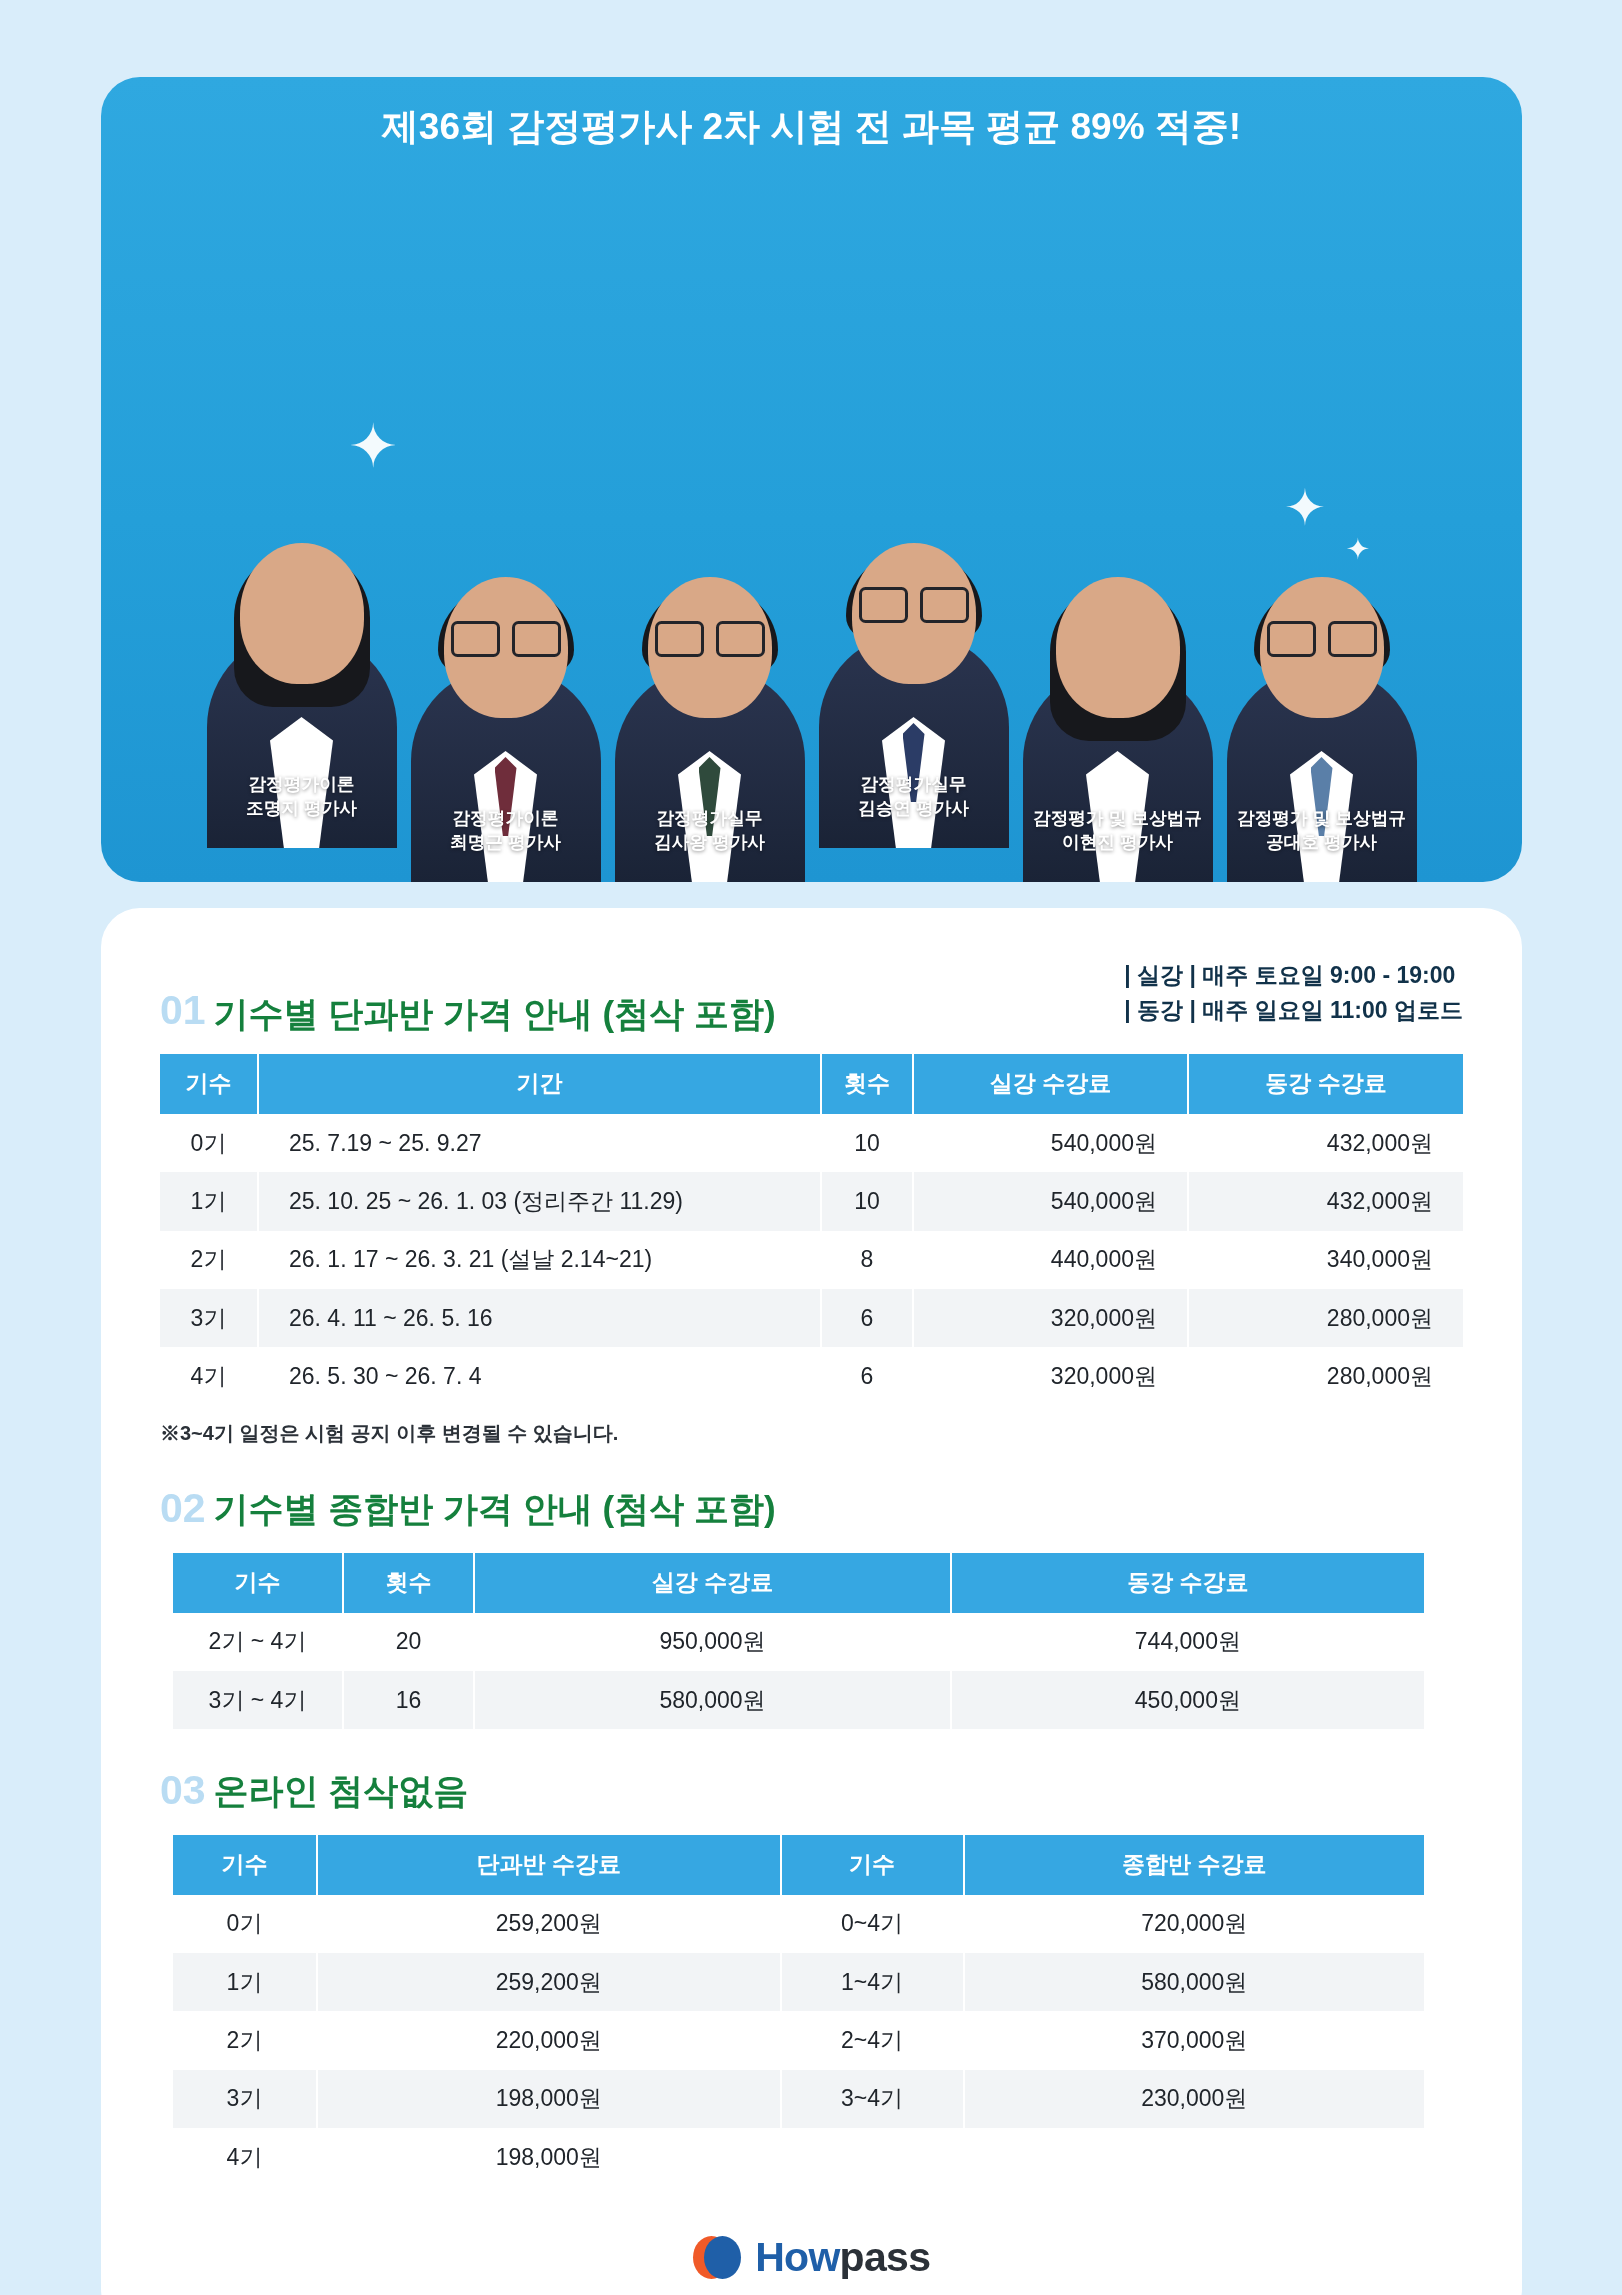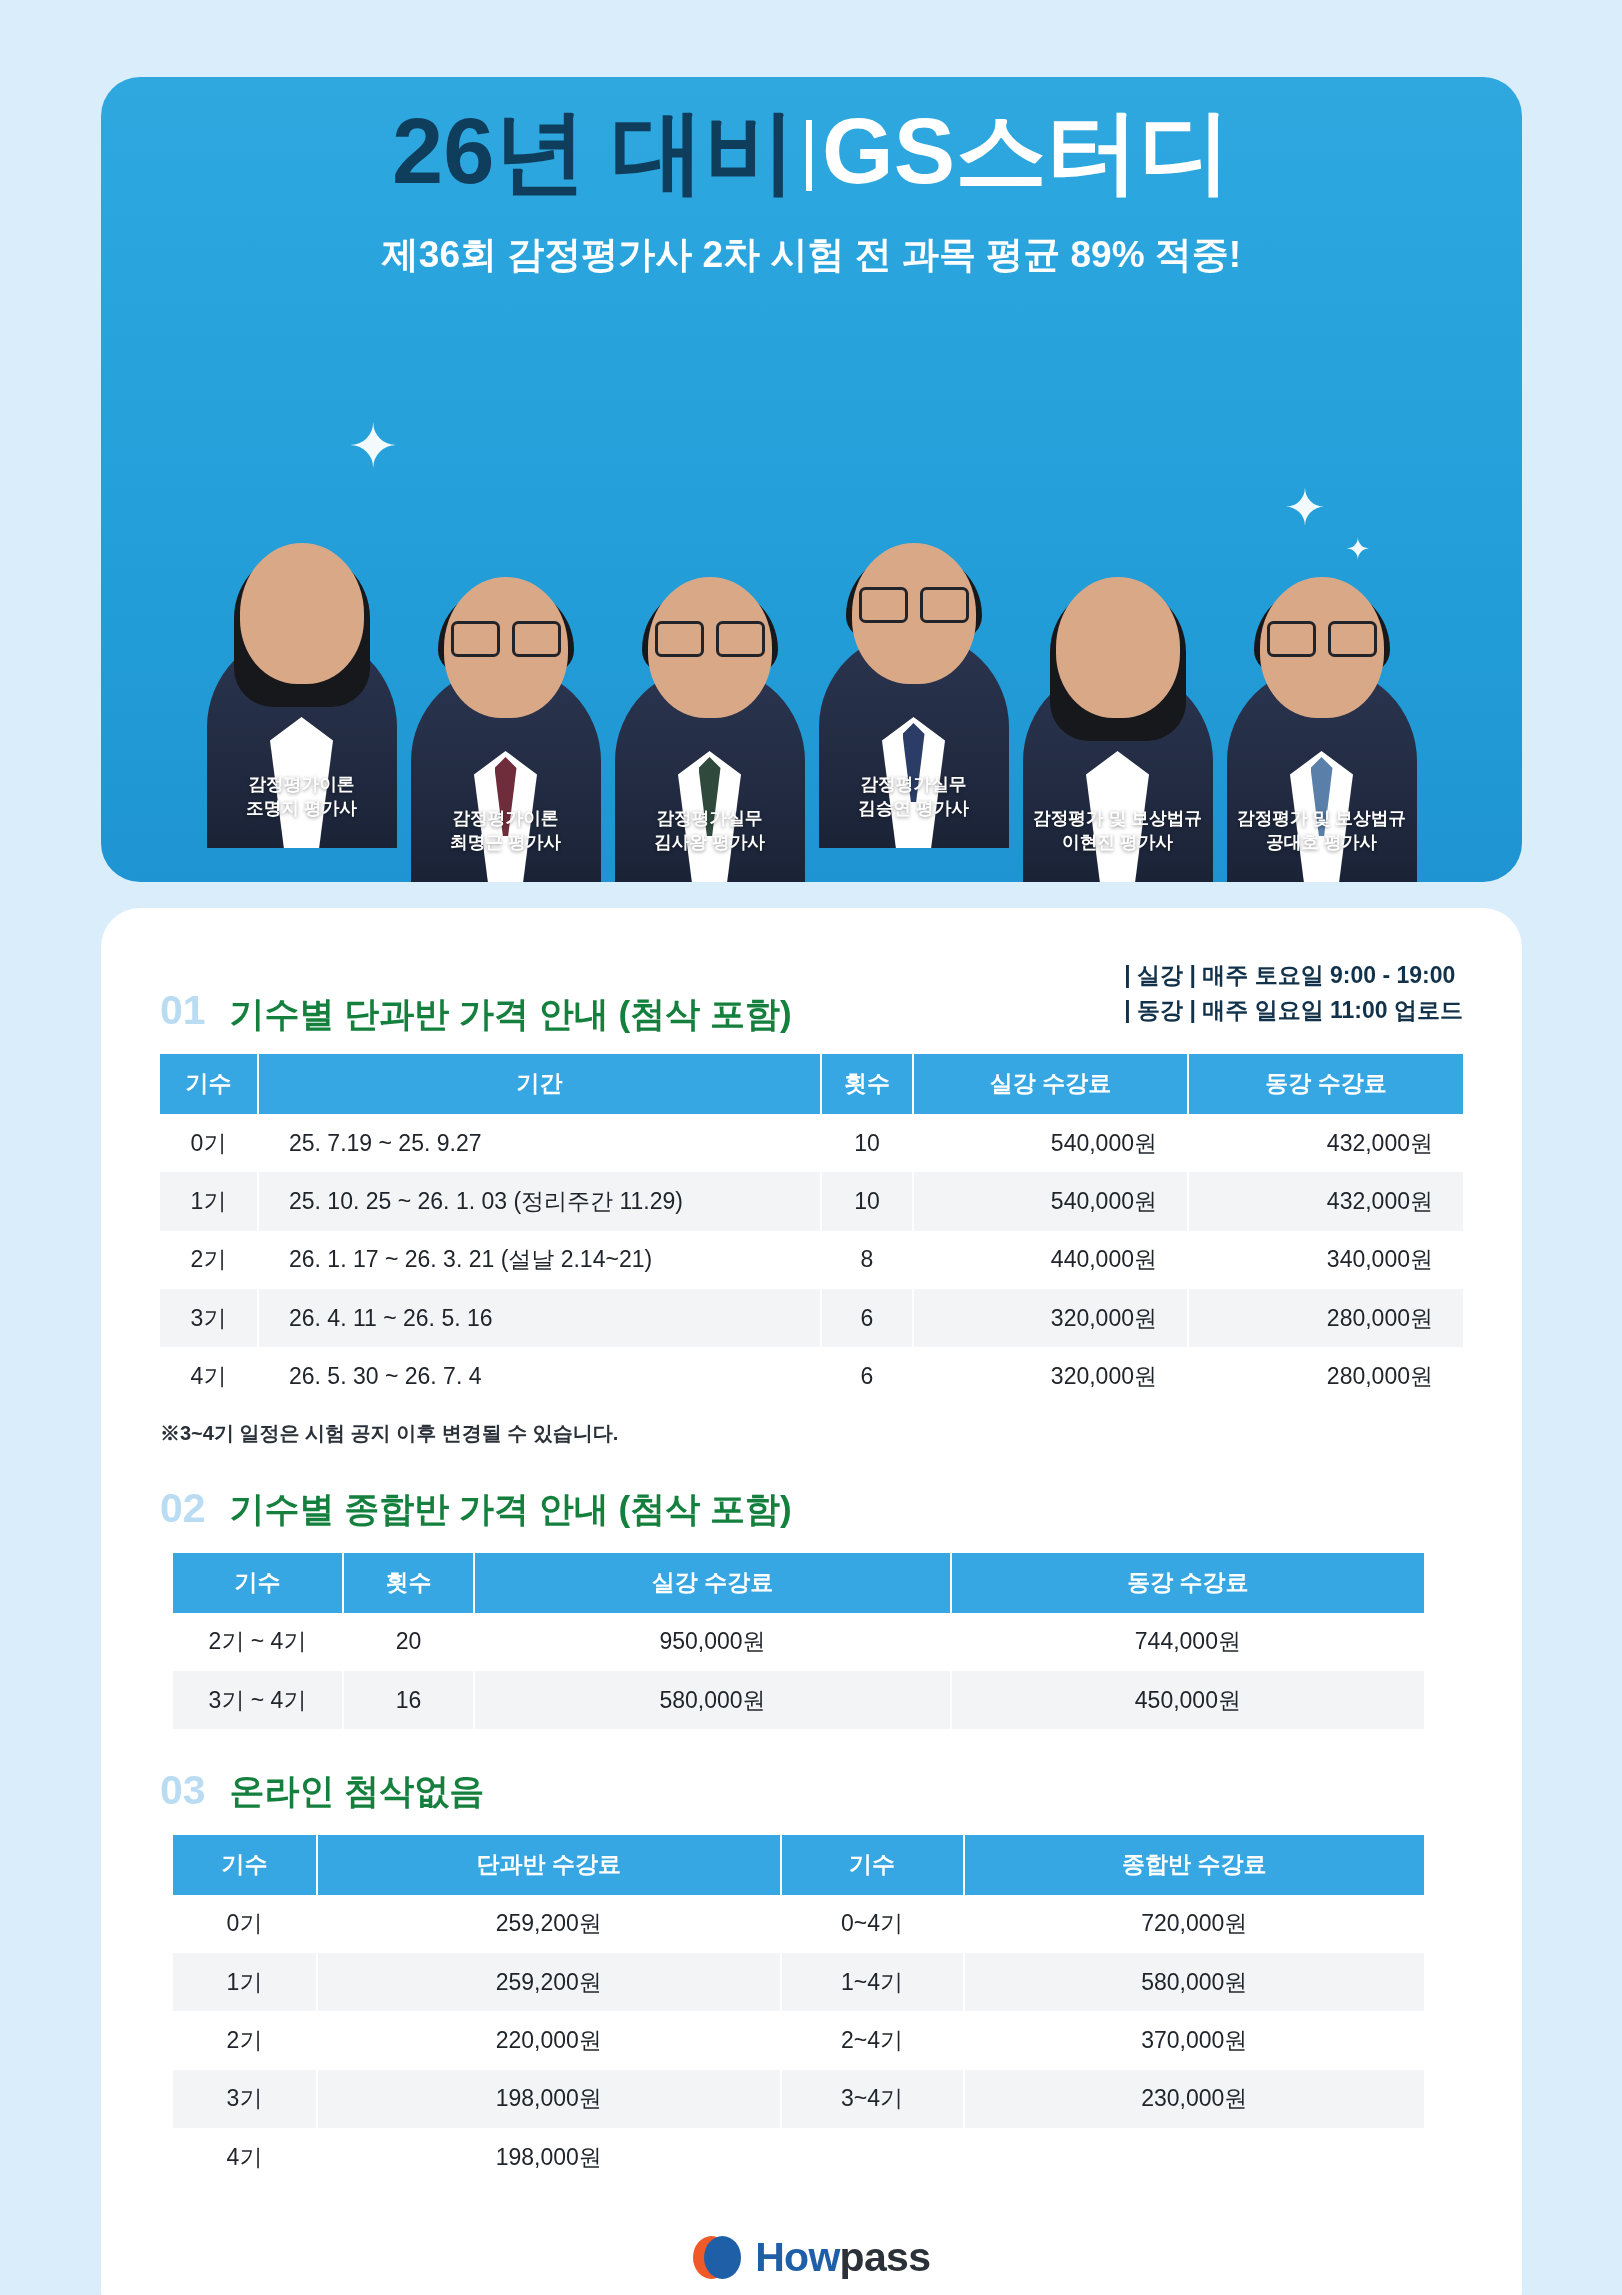--- a/index.html
+++ b/index.html
@@ -174,21 +174,21 @@
     margin: 26px 101px 0 101px;
     background: #ffffff;
     border-radius: 39px;
     padding: 50px 59px 46px 59px;
     min-height: 1283px;
   }
 
   .sec-head {
     display: flex;
     align-items: flex-end;
-    gap: 24px;
+    gap: 8px;
   }
   .sec-num {
     color: #b9dcf3;
     font-size: 41px;
     font-weight: bold;
     line-height: 1;
   }
   .sec-title {
     color: #15803d;
     font-size: 35px;
@@ -281,23 +281,20 @@
 <body>
 
 <div class="page">
 
   <div class="hero">
     <div class="spark s1">✦</div>
     <div class="spark s2">✦</div>
     <div class="spark s3">✦</div>
 
 
-    <div class="hero-title">
-      <span class="dark">26년 대비</span><span class="bar"></span><span class="white">GS스터디</span>
-    </div>
 
     <div class="hero-sub">제36회 감정평가사 2차 시험 전 과목 평균 89% 적중!</div>
 
     <div class="instructors">
 
       <div class="person longhair p-raise">
         <div class="body"></div>
         <div class="hair"></div>
         <div class="head"></div>
         <div class="shirt"></div>

